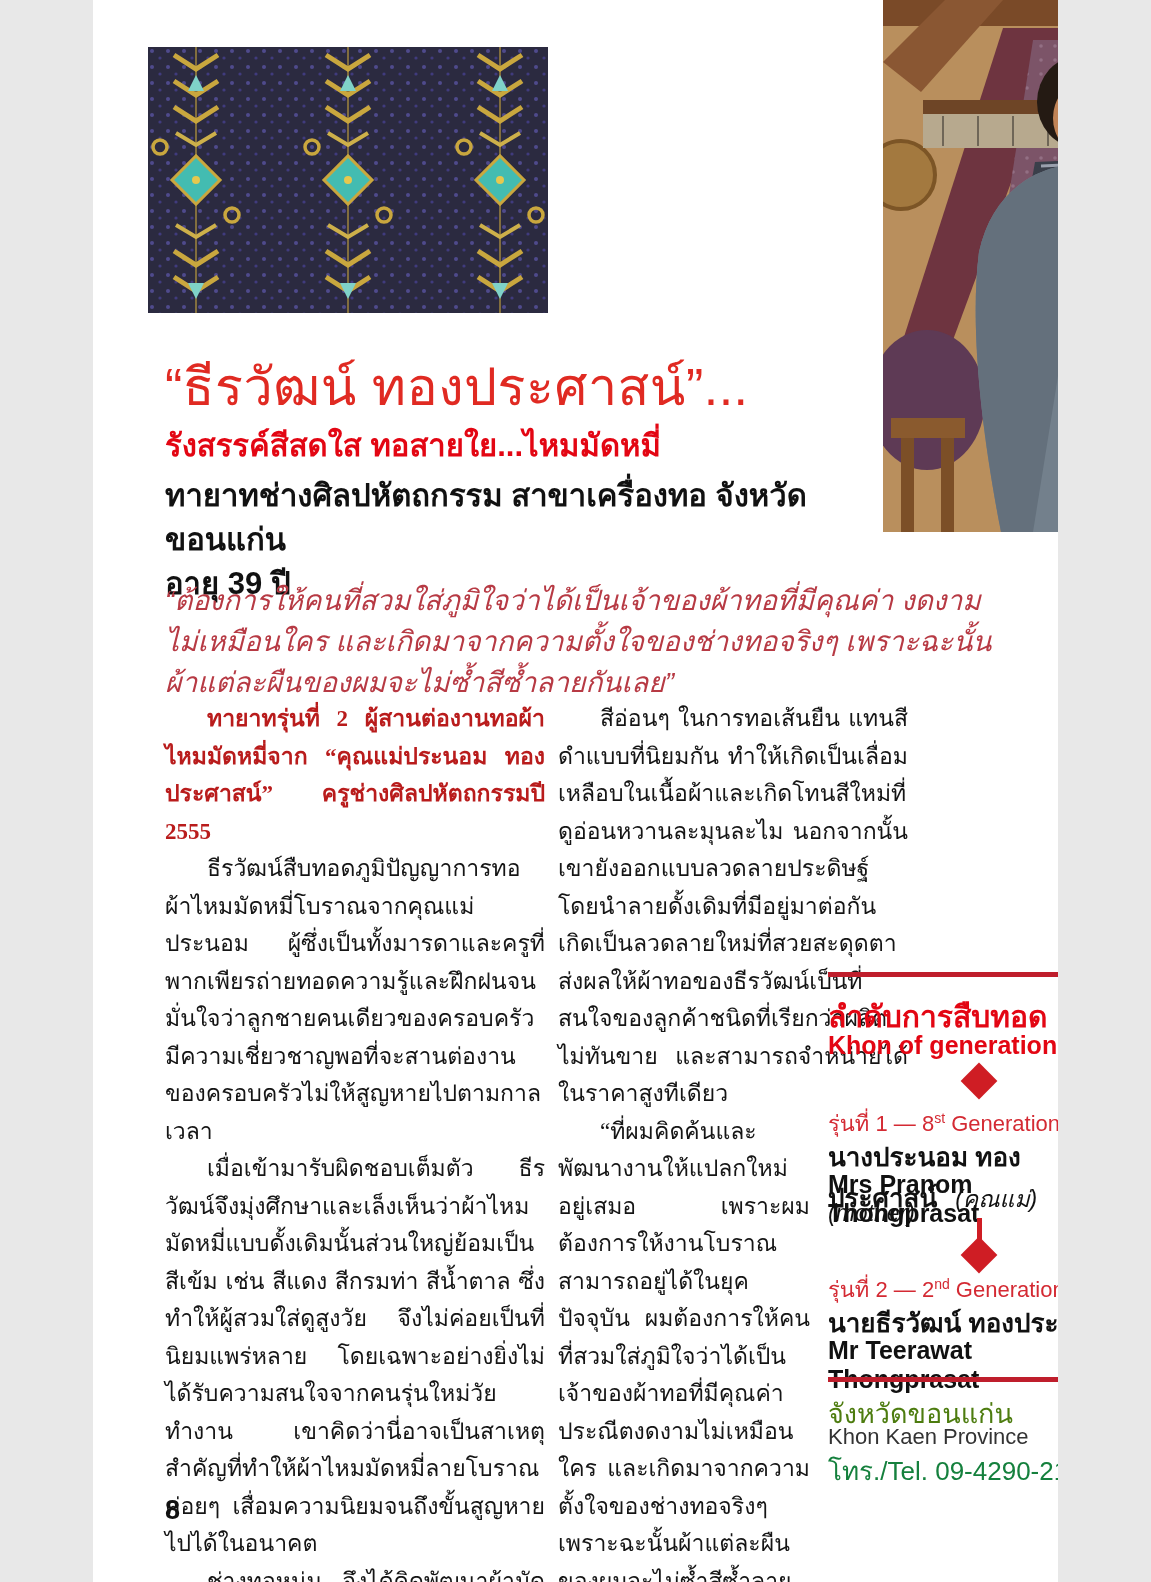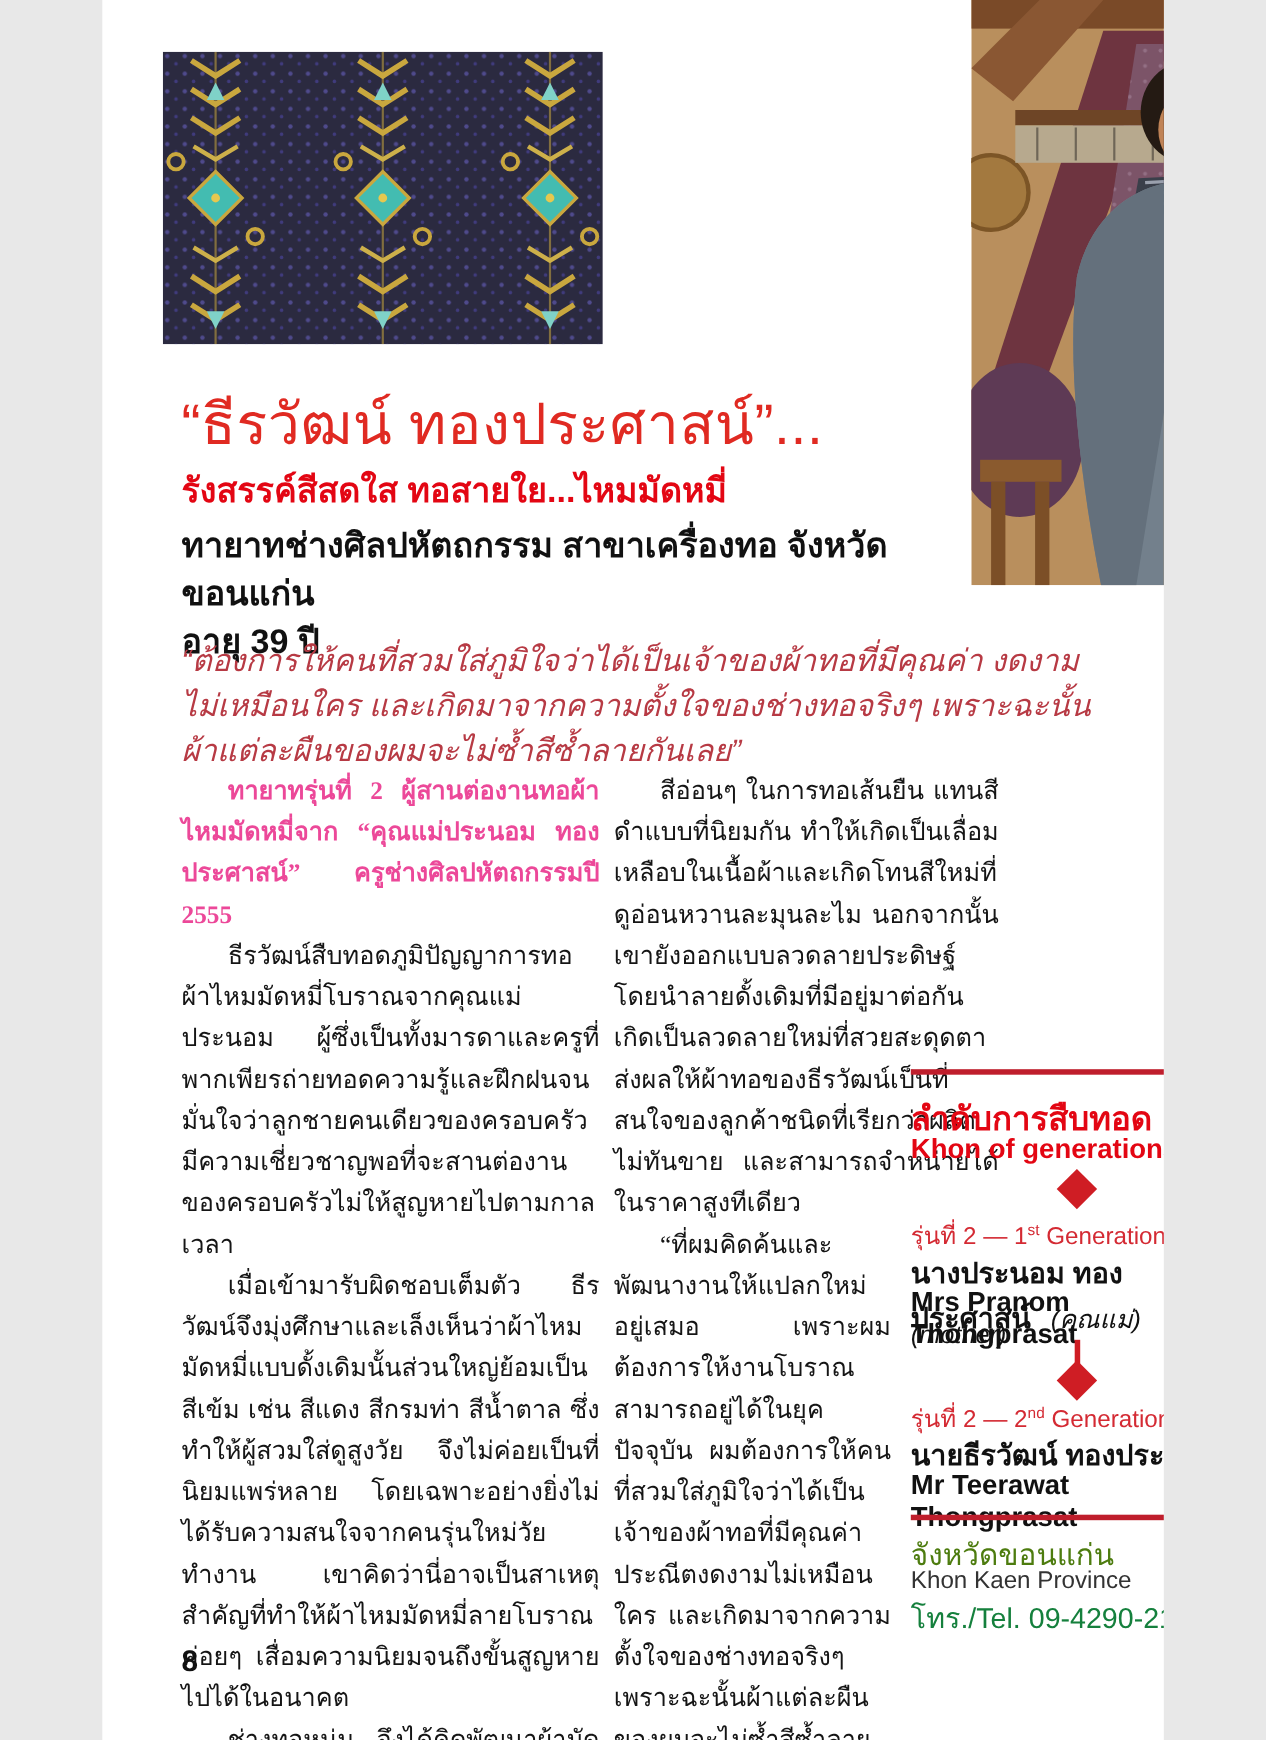--- a/index.html
+++ b/index.html
@@ -29,21 +29,21 @@
   .pull-quote{
     position:absolute;left:72px;top:556px;width:990px;
     font-family:"Liberation Sans","DejaVu Sans",sans-serif;
     font-style:italic;font-size:28px;line-height:41px;color:#b73a44;margin-top:24px;
   }
   
   .col{position:absolute;top:700px;font-size:23px;line-height:37.5px;text-align:justify;}
   .col-1{left:72px;width:380px;}
   .col-2{left:465px;width:350px;}
   .col p{margin:0;text-indent:42px;}
-  .lead{color:#ec4899;font-weight:700;}
+  .lead{color:#b91c1c;font-weight:700;}
   .no-indent{text-indent:0;}
   .narrow{width:252px;}
   
   .red-rule{position:absolute;left:735px;width:302px;height:5px;background:#bf1e2c;}
   .rule-1{top:972px;} .rule-2{top:1377px;}
   .sb{position:absolute;left:735px;width:302px;text-align:left;}
   .sb-head-th{top:993px;font-family:"Liberation Sans","DejaVu Sans",sans-serif;font-weight:700;font-size:30px;color:#e30613;}
   .sb-head-en{top:1031px;font-family:"Liberation Sans","DejaVu Sans",sans-serif;font-weight:700;font-size:25px;color:#e30613;}
   .diamond{position:absolute;width:26px;height:26px;background:#cf1d24;transform:rotate(45deg);left:873px;}
   .diamond-1{top:1068px;} .diamond-2{top:1242px;}
@@ -192,21 +192,21 @@
     <p class="narrow"><span>“ที่ผมคิดค้นและพัฒนางานให้แปลกใหม่อยู่เสมอ เพราะผมต้องการให้งานโบราณสามารถอยู่ได้ในยุคปัจจุบัน ผมต้องการให้คนที่สวมใส่ภูมิใจว่าได้เป็นเจ้าของผ้าทอที่มีคุณค่า ประณีตงดงามไม่เหมือนใคร และเกิดมาจากความตั้งใจของช่างทอจริงๆ เพราะฉะนั้นผ้าแต่ละผืนของผมจะไม่ซ้ำสีซ้ำลายกันเลย ถ้าลายเดียวกันก็ต้องเป็นคนละสี ส่วนโทนสีเราก็ปรับให้ทันสมัย ให้เหมาะกับสาวๆวัยทำงาน ผมเชื่อว่าหัตถกรรมใดก็ตาม หากยังมีคนซื้อใช้ ซื้อเก็บ ก็เชื่อได้ว่าหัตถกรรมนั้นจะไม่มีวันสูญหาย”</span></p>
   </div>
 
   <div class="red-rule rule-1"></div>
 
   <div class="sb sb-head-th">ลำดับการสืบทอด</div>
   <div class="sb sb-head-en">Khon of generations</div>
 
   <div class="diamond diamond-1"></div>
 
-  <div class="sb gen-label g1-label"><span>รุ่นที่ 2 — 1</span><sup>st</sup><span> Generation</span></div>
+  <div class="sb gen-label g1-label"><span>รุ่นที่ 1 — 8</span><sup>st</sup><span> Generation</span></div>
   <div class="sb gen-name-th g1-name"><span>นางประนอม ทองประศาสน์</span><span class="gen-note">(คุณแม่)</span></div>
   <div class="sb gen-name-en g1-en">Mrs Pranom Thongprasat</div>
   <div class="sb gen-note g1-note">(mother)</div>
 
   <div class="connector"></div>
   <div class="diamond diamond-2"></div>
 
   <div class="sb gen-label g2-label"><span>รุ่นที่ 2 — 2</span><sup>nd</sup><span> Generation</span></div>
   <div class="sb gen-name-th g2-name">นายธีรวัฒน์ ทองประศาสน์</div>
   <div class="sb gen-name-en g2-en">Mr Teerawat Thongprasat</div>

